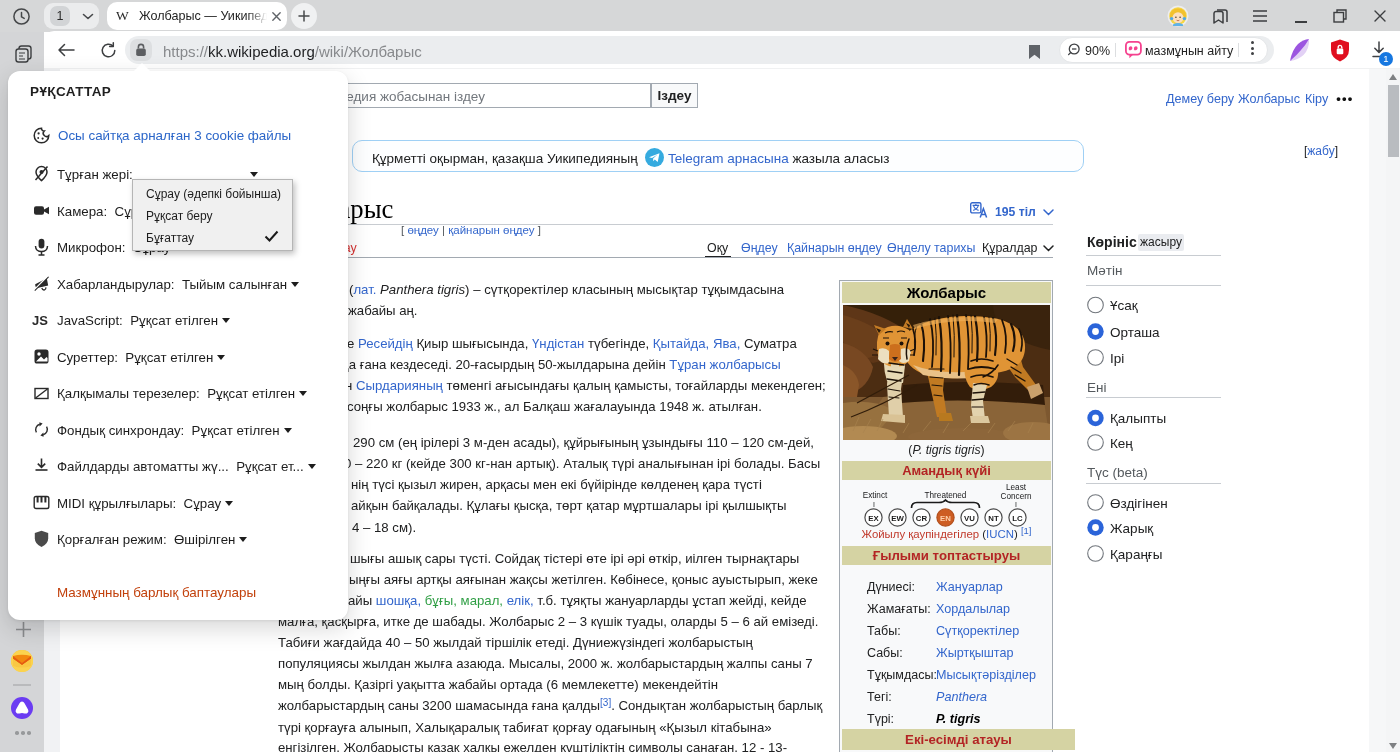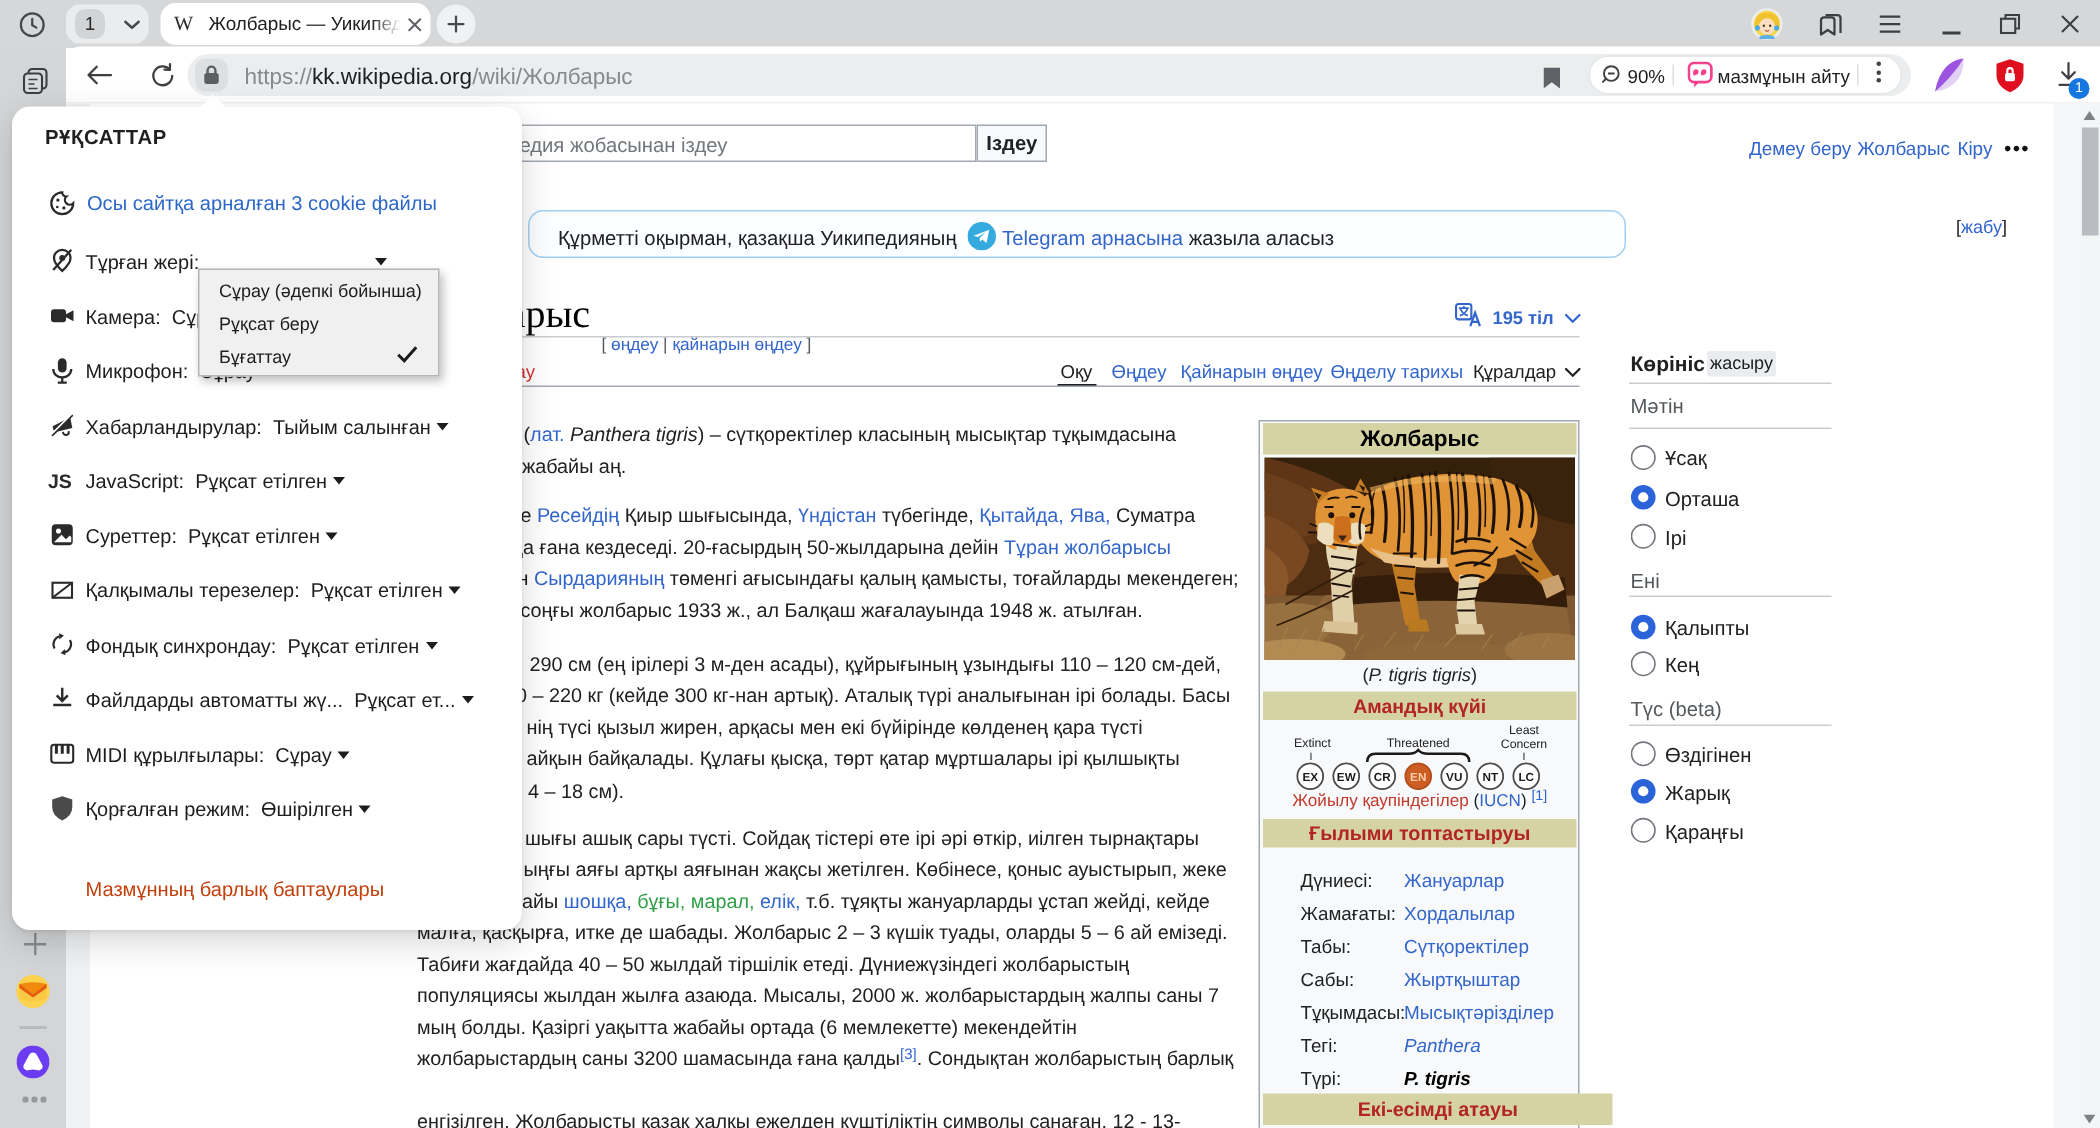--- a/index.html
+++ b/index.html
@@ -211,20 +211,21 @@
   <div class="line" style="left:352px;top:515px">4 – 18 см).</div>
 
   <div class="line" style="left:350px;top:546px">шығы ашық сары түсті. Сойдақ тістері өте ірі әрі өткір, иілген тырнақтары</div>
   <div class="line" style="left:349px;top:567px">ыңғы аяғы артқы аяғынан жақсы жетілген. Көбінесе, қоныс ауыстырып, жеке</div>
   <div class="line" style="left:348px;top:588px">айы <a class="bl">шошқа,</a> <a class="gr">бұғы,</a> <a class="gr">марал,</a> <a class="bl">елік,</a> т.б. тұяқты жануарларды ұстап жейді, кейде</div>
   <div class="line" style="left:278px;top:609px">малға, қасқырға, итке де шабады. Жолбарыс 2 – 3 күшік туады, оларды 5 – 6 ай емізеді.</div>
   <div class="line" style="left:278px;top:630px">Табиғи жағдайда 40 – 50 жылдай тіршілік етеді. Дүниежүзіндегі жолбарыстың</div>
   <div class="line" style="left:278px;top:651px">популяциясы жылдан жылға азаюда. Мысалы, 2000 ж. жолбарыстардың жалпы саны 7</div>
   <div class="line" style="left:278px;top:672px">мың болды. Қазіргі уақытта жабайы ортада (6 мемлекетте) мекендейтін</div>
   <div class="line" style="left:278px;top:693px">жолбарыстардың саны 3200 шамасында ғана қалды<sup class="bl">[3]</sup>. Сондықтан жолбарыстың барлық</div>
+  <div class="line" style="left:278px;top:715px">түрі қорғауға алынып, Халықаралық табиғат қорғау одағының «Қызыл кітабына»</div>
   <div class="line" style="left:278px;top:735px">енгізілген. Жолбарысты қазақ халқы ежелден күштіліктің символы санаған. 12 - 13-</div>
 
   <div class="abs" style="left:839px;top:280px;width:214px;height:480px;background:#f8f9fa;border:1px solid #a2a9b1;box-sizing:border-box"></div>
   <div class="abs" style="left:842px;top:282px;width:209px;height:21px;background:#d5d3a3;text-align:center;font-size:15px;font-weight:bold;color:#000;line-height:21px">Жолбарыс</div>
 
   <svg class="abs" style="left:843px;top:305px" width="207" height="135" viewBox="0 0 207 135">
     <rect width="207" height="135" fill="#4c2d12"></rect>
     <path d="M0 0 H207 V28 Q160 20 120 24 Q60 30 0 22 Z" fill="#352009"></path>
     <path d="M0 0 Q40 8 70 30 Q60 52 30 58 Q8 50 0 40 Z" fill="#5e3617"></path>
     <path d="M0 10 Q30 18 52 38 Q40 52 18 54 Q4 46 0 36 Z" fill="#6b3f1b"></path>

